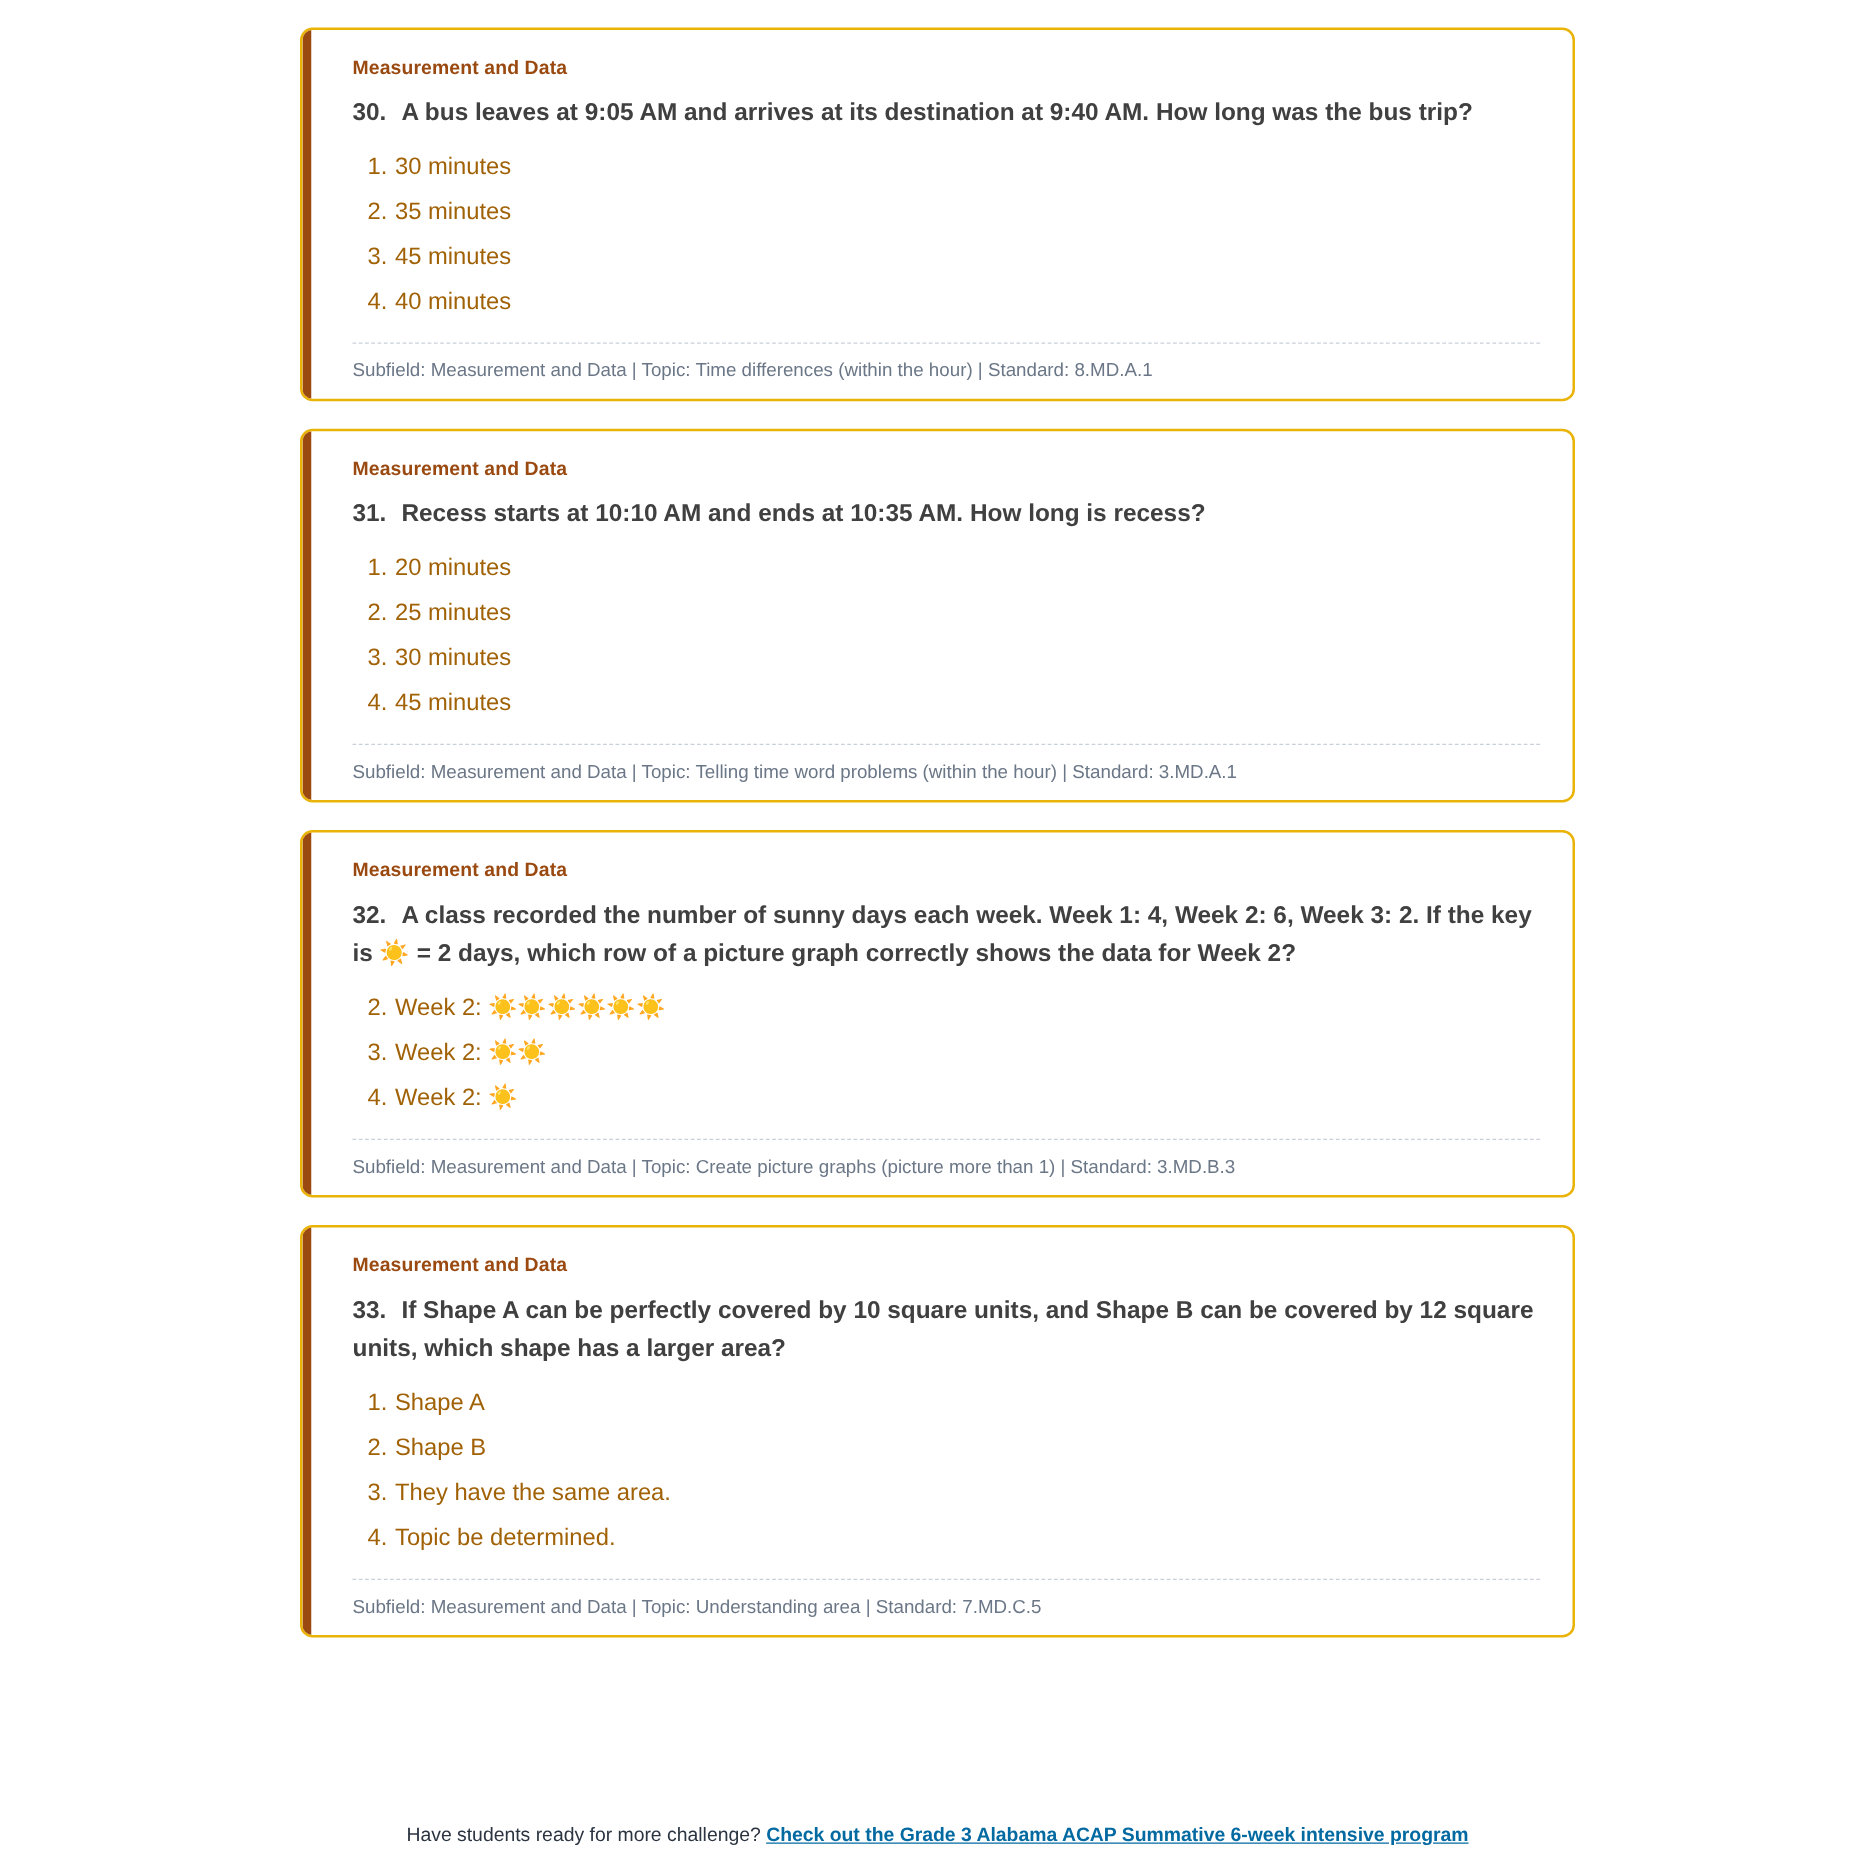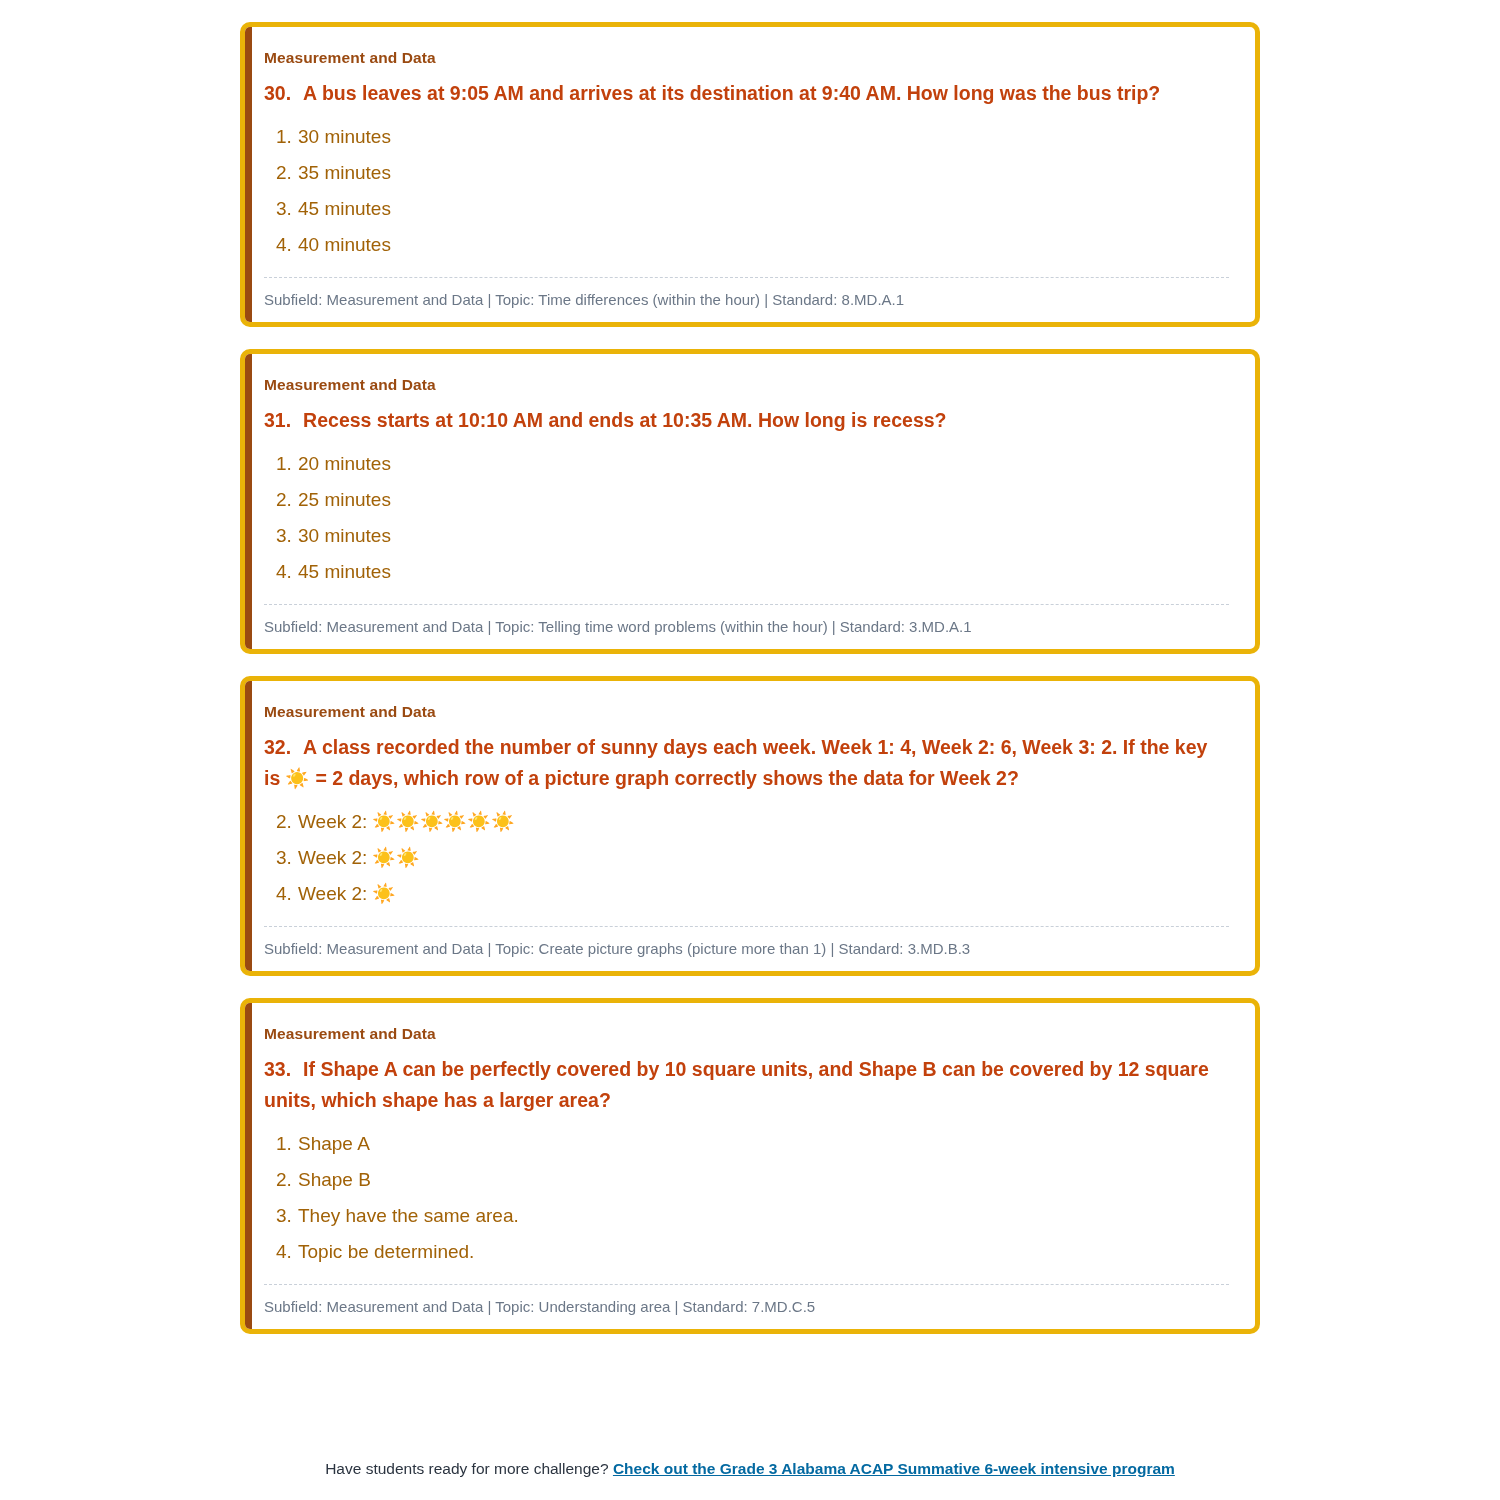--- a/index.html
+++ b/index.html
@@ -15,25 +15,25 @@
     position: relative;
   }
   .page {
     box-sizing: border-box;
     width: 1500px;
     padding: 22px 240px 0 240px;
   }
   .card {
     position: relative;
     box-sizing: border-box;
-    border: 5px solid #eab308;
+    border: 2px solid #eab308;
     border-radius: 10px;
     background: #ffffff;
     margin-bottom: 22px;
-    padding: 22px 26px 14px 19px;
+    padding: 22px 26px 14px 40px;
     overflow: hidden;
   }
   .card::before {
     content: "";
     position: absolute;
     left: 0;
     top: 0;
     bottom: 0;
     width: 7px;
     background: #9a4a11;
@@ -41,21 +41,21 @@
   .card-subfield {
     color: #9a4a11;
     font-size: 15.5px;
     font-weight: bold;
     margin-bottom: 11px;
     letter-spacing: 0.1px;
   }
   .q-line {
     font-size: 19.5px;
     font-weight: bold;
-    color: #c2410c;
+    color: #404040;
     line-height: 1.58;
     margin: 0 0 8px 0;
   }
   .q-num {
     margin-right: 12px;
   }
   .choices {
     margin: 10px 0 0 0;
     padding: 0;
     list-style: none;

